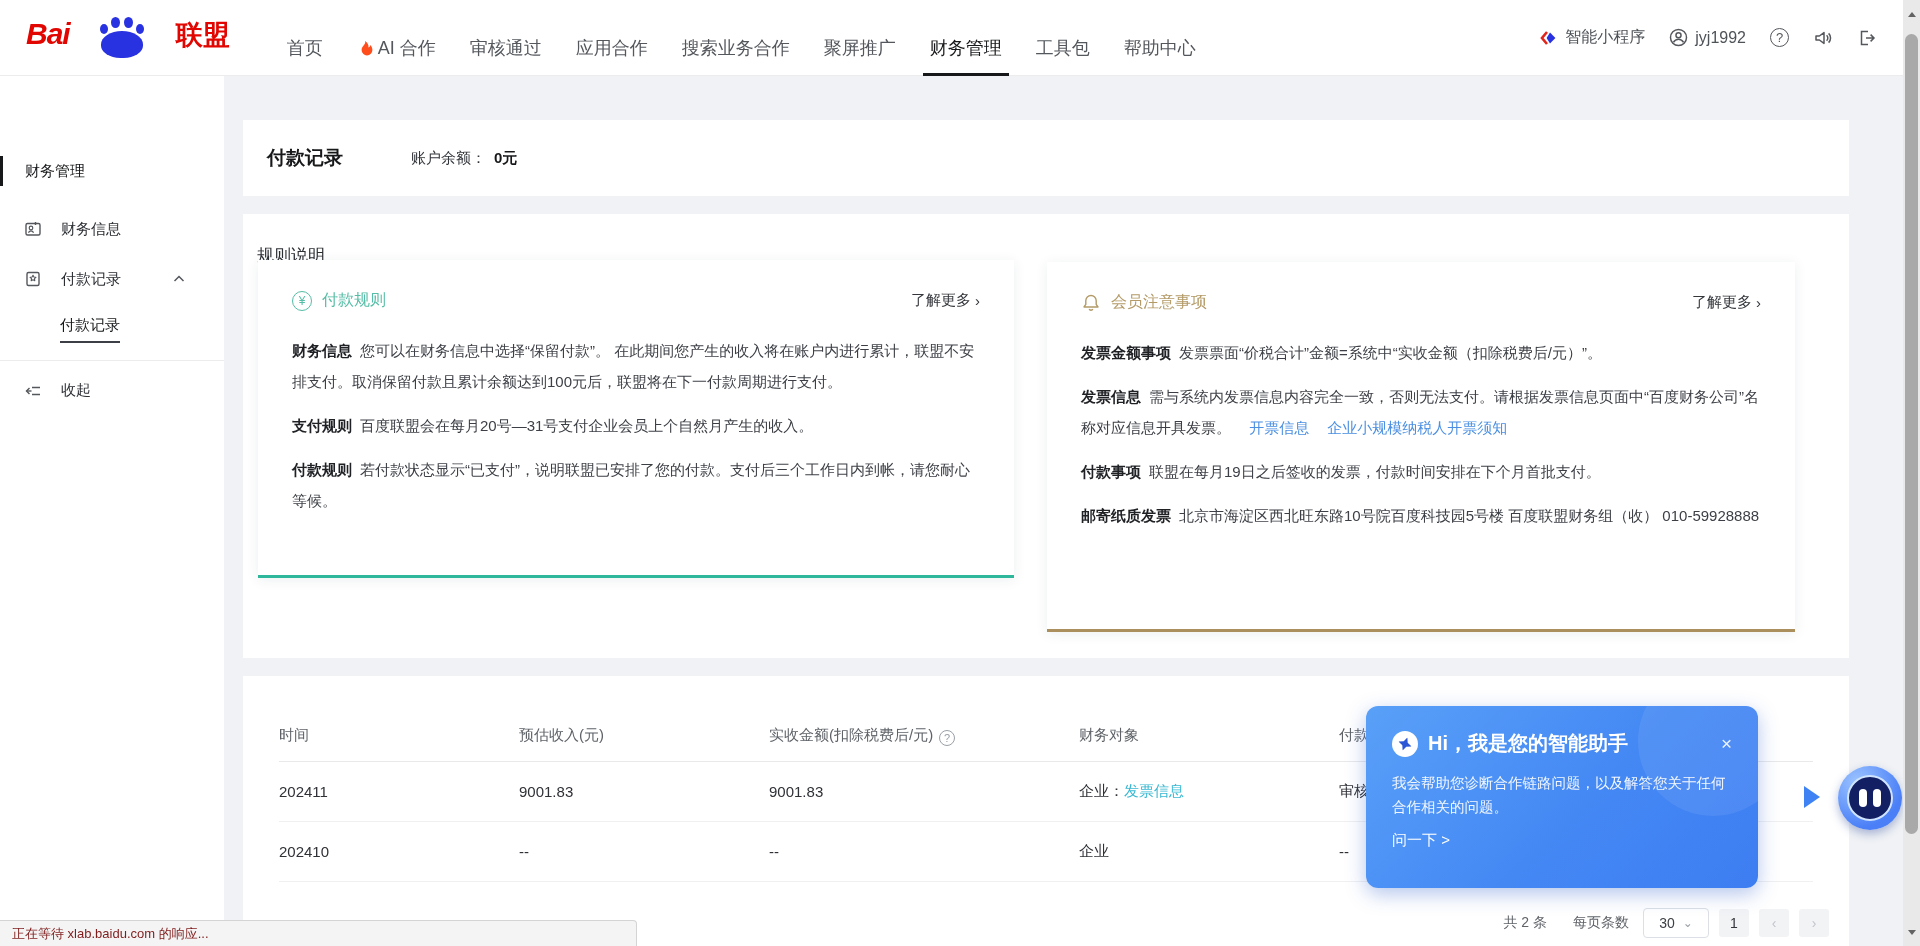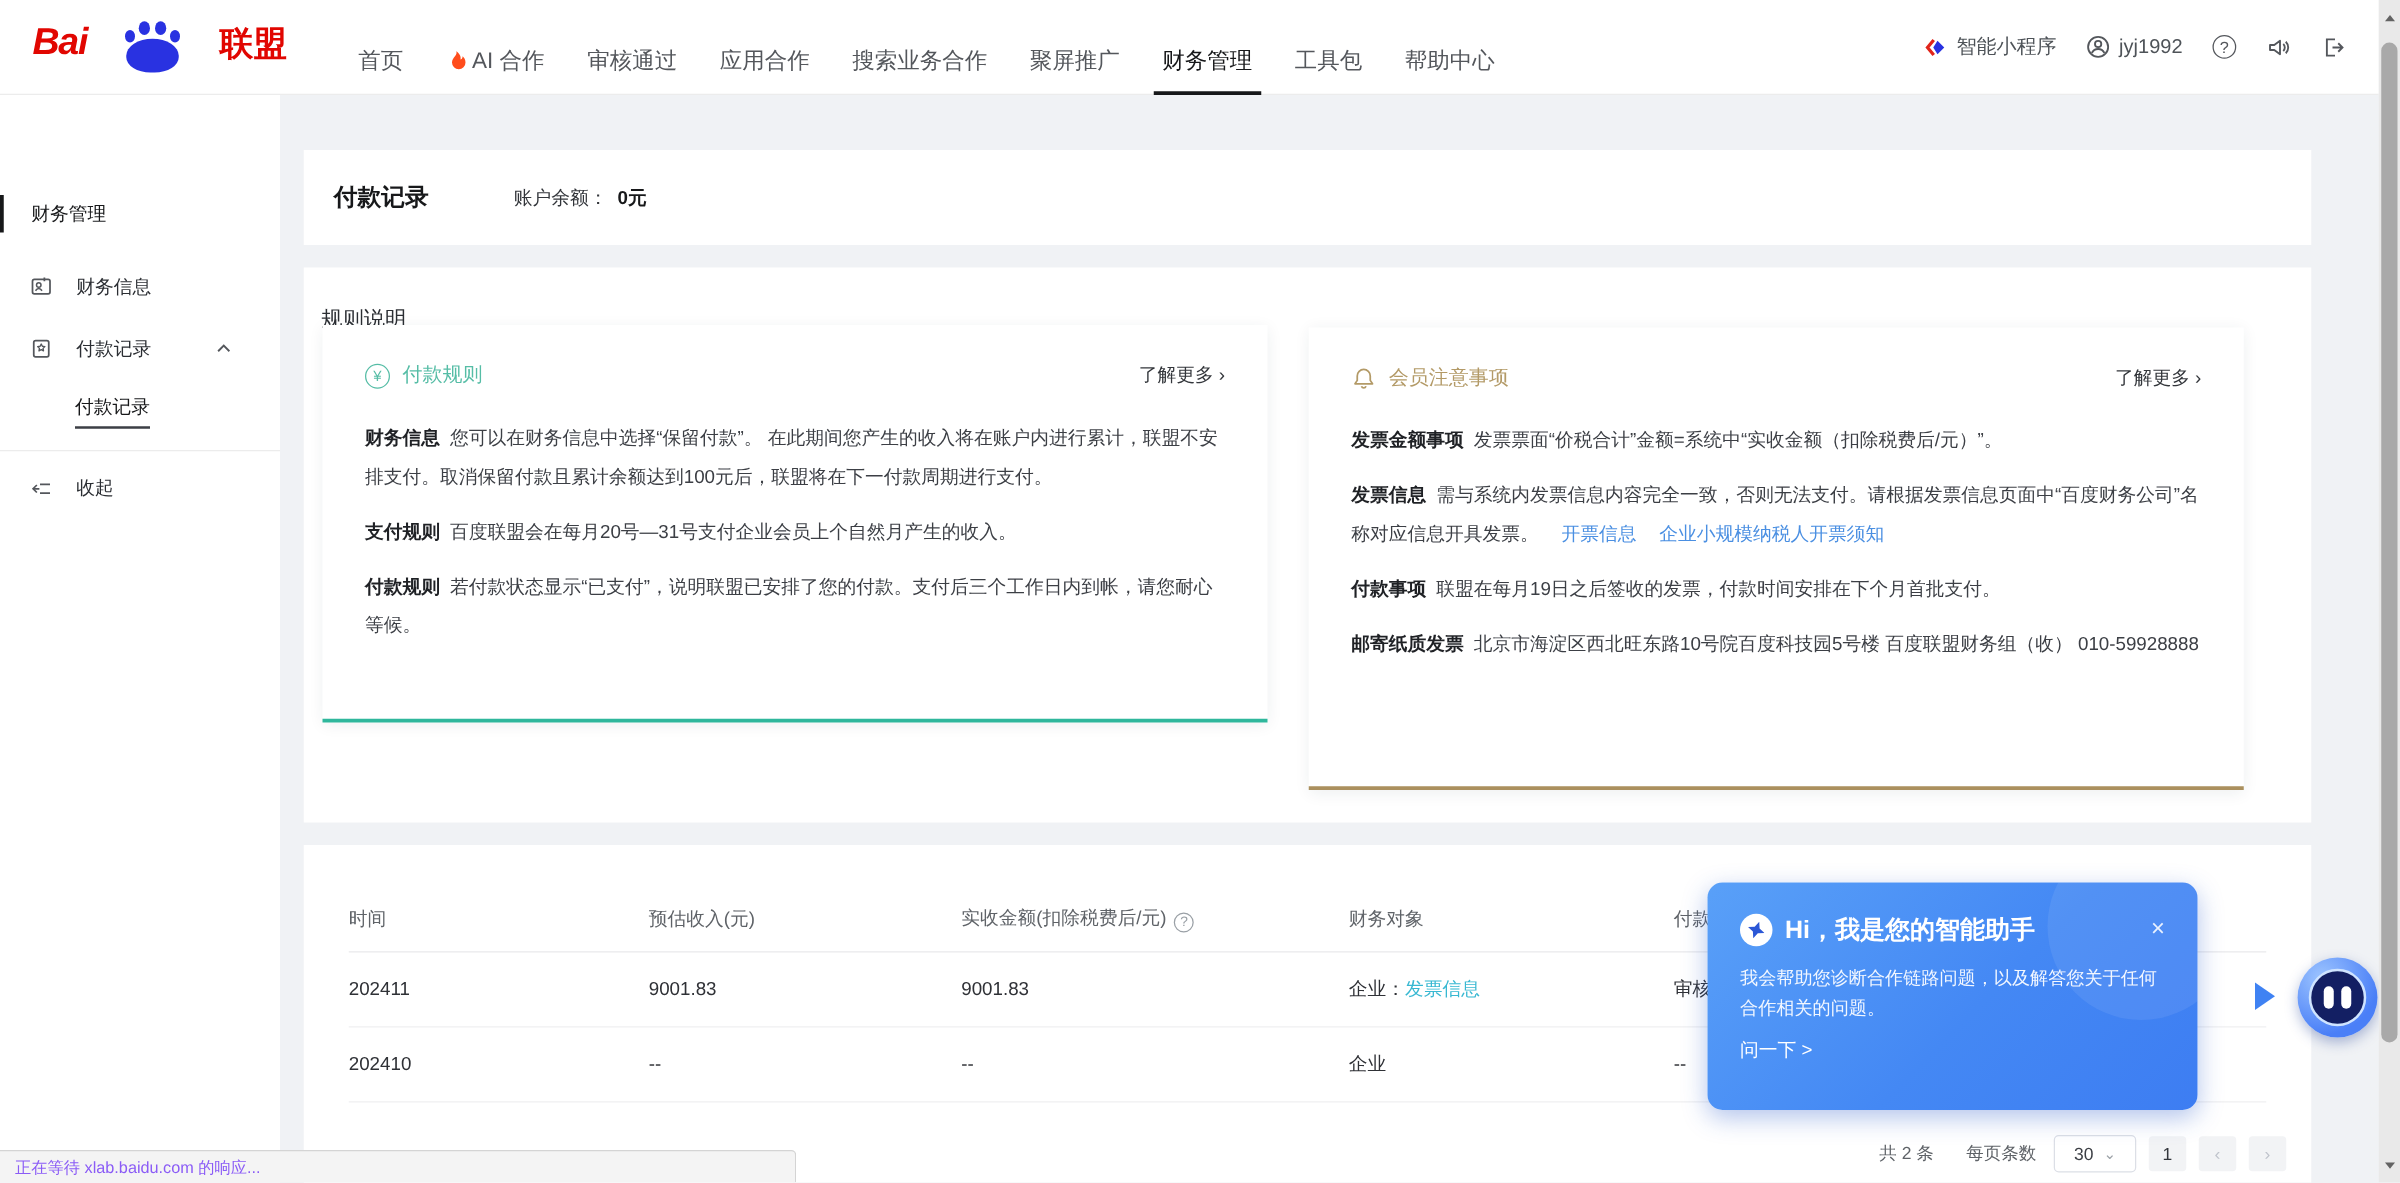--- a/index.html
+++ b/index.html
@@ -174,21 +174,21 @@
   .sb-arrow { position:absolute; left:0; width:17px; height:17px; display:flex; align-items:center; justify-content:center; }
   .sb-arrow.up { top:6px; } .sb-arrow.down { bottom:5px; }
   .tri-up { width:0; height:0; border-left:4px solid transparent; border-right:4px solid transparent; border-bottom:5px solid #636363; }
   .tri-down { width:0; height:0; border-left:4px solid transparent; border-right:4px solid transparent; border-top:5px solid #636363; }
 
   
   .statusbar {
     position:absolute; left:0; bottom:0; width:637px; height:26px; z-index:70;
     background:#f4f4f4; border-top:1px solid #d4d4d4; border-right:1px solid #d4d4d4;
     border-top-right-radius:4px; display:flex; align-items:center; padding:0 12px;
-    font-size:13px; color:#8b5cf6;
+    font-size:13px; color:#7f1d1d;
   }
 </style>
 </head>
 <body>
 
 <div class="topnav">
   <div class="logo">
     <span class="logo-bai">Bai</span>
     <span class="paw">
       <span class="paw-pad"></span>

